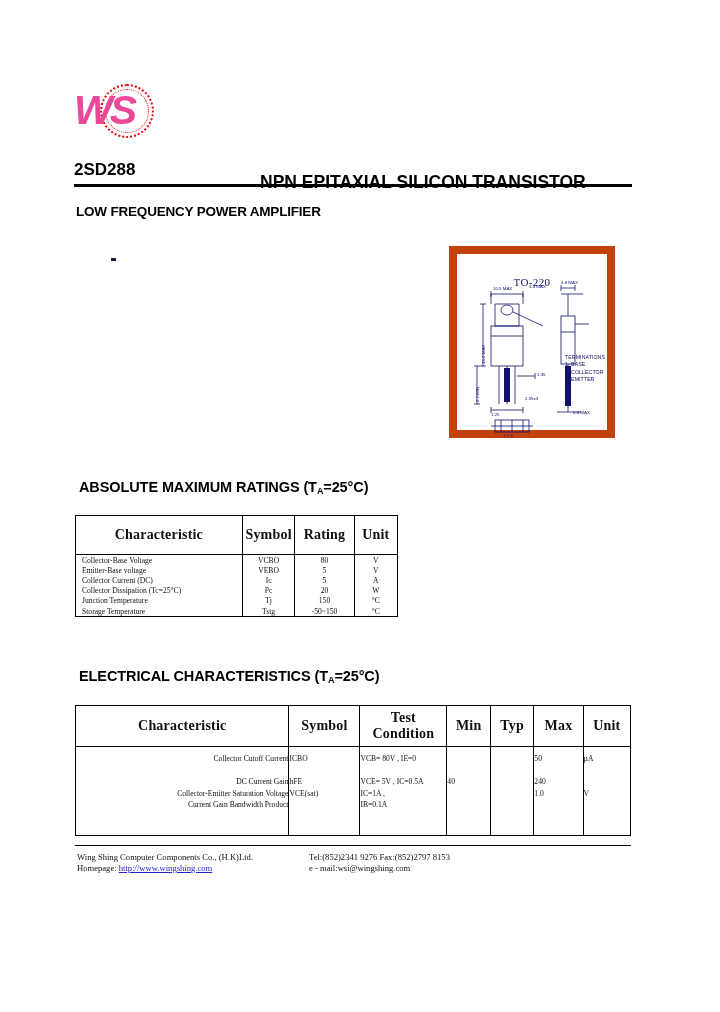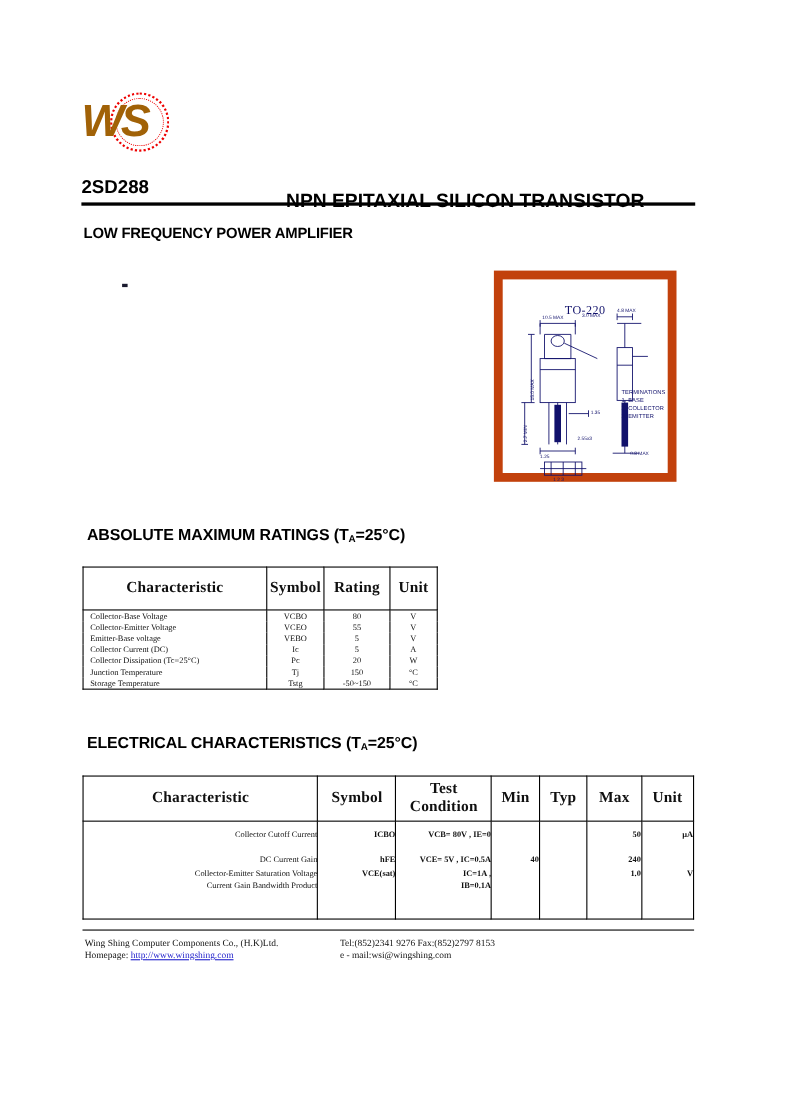--- a/index.html
+++ b/index.html
@@ -48,21 +48,21 @@
   }
   .logo-ws {
     position: absolute;
     left: 0px;
     top: 8px;
     font-family: "Liberation Sans", sans-serif;
     font-weight: bold;
     font-style: italic;
     font-size: 41px;
     line-height: 41px;
-    color: #a16207;
+    color: #ec4899;
     letter-spacing: -3px;
   }
 
   
   .title-row {
     position: absolute;
     left: 74px;
     top: 160px;
     width: 558px;
     height: 24px;
@@ -223,21 +223,21 @@
     vertical-align: top;
     padding: 0;
     height: 88px;
   }
   .cell-lines {
     display: block;
     padding-top: 6px;
     line-height: 11.5px;
   }
   .cell-lines.pad-left { padding-left: 6px; text-align: right; }
-  .cell-lines.center { text-align: right; font-weight: bold; }
+  .cell-lines.center { text-align: left; }
   .blank-line { display: block; height: 11.5px; }
 
   
   .footer-rule {
     position: absolute;
     left: 75px;
     top: 845px;
     width: 556px;
     border-top: 1px solid #000;
   }
@@ -368,26 +368,20 @@
         <th style="width:50px;">Symbol</th>
         <th style="width:58px;">Rating</th>
         <th style="width:42px;">Unit</th>
       </tr>
     </thead>
     <tbody>
       <tr>
         <td class="c-char">Collector-Base Voltage</td>
         <td class="c-sym">VCBO</td>
         <td class="c-rat">80</td>
-        <td class="c-unit">V</td>
-      </tr>
-      <tr>
-        <td class="c-char">Collector-Emitter Voltage</td>
-        <td class="c-sym">VCEO</td>
-        <td class="c-rat">55</td>
         <td class="c-unit">V</td>
       </tr>
       <tr>
         <td class="c-char">Emitter-Base voltage</td>
         <td class="c-sym">VEBO</td>
         <td class="c-rat">5</td>
         <td class="c-unit">V</td>
       </tr>
       <tr>
         <td class="c-char">Collector Current (DC)</td>

